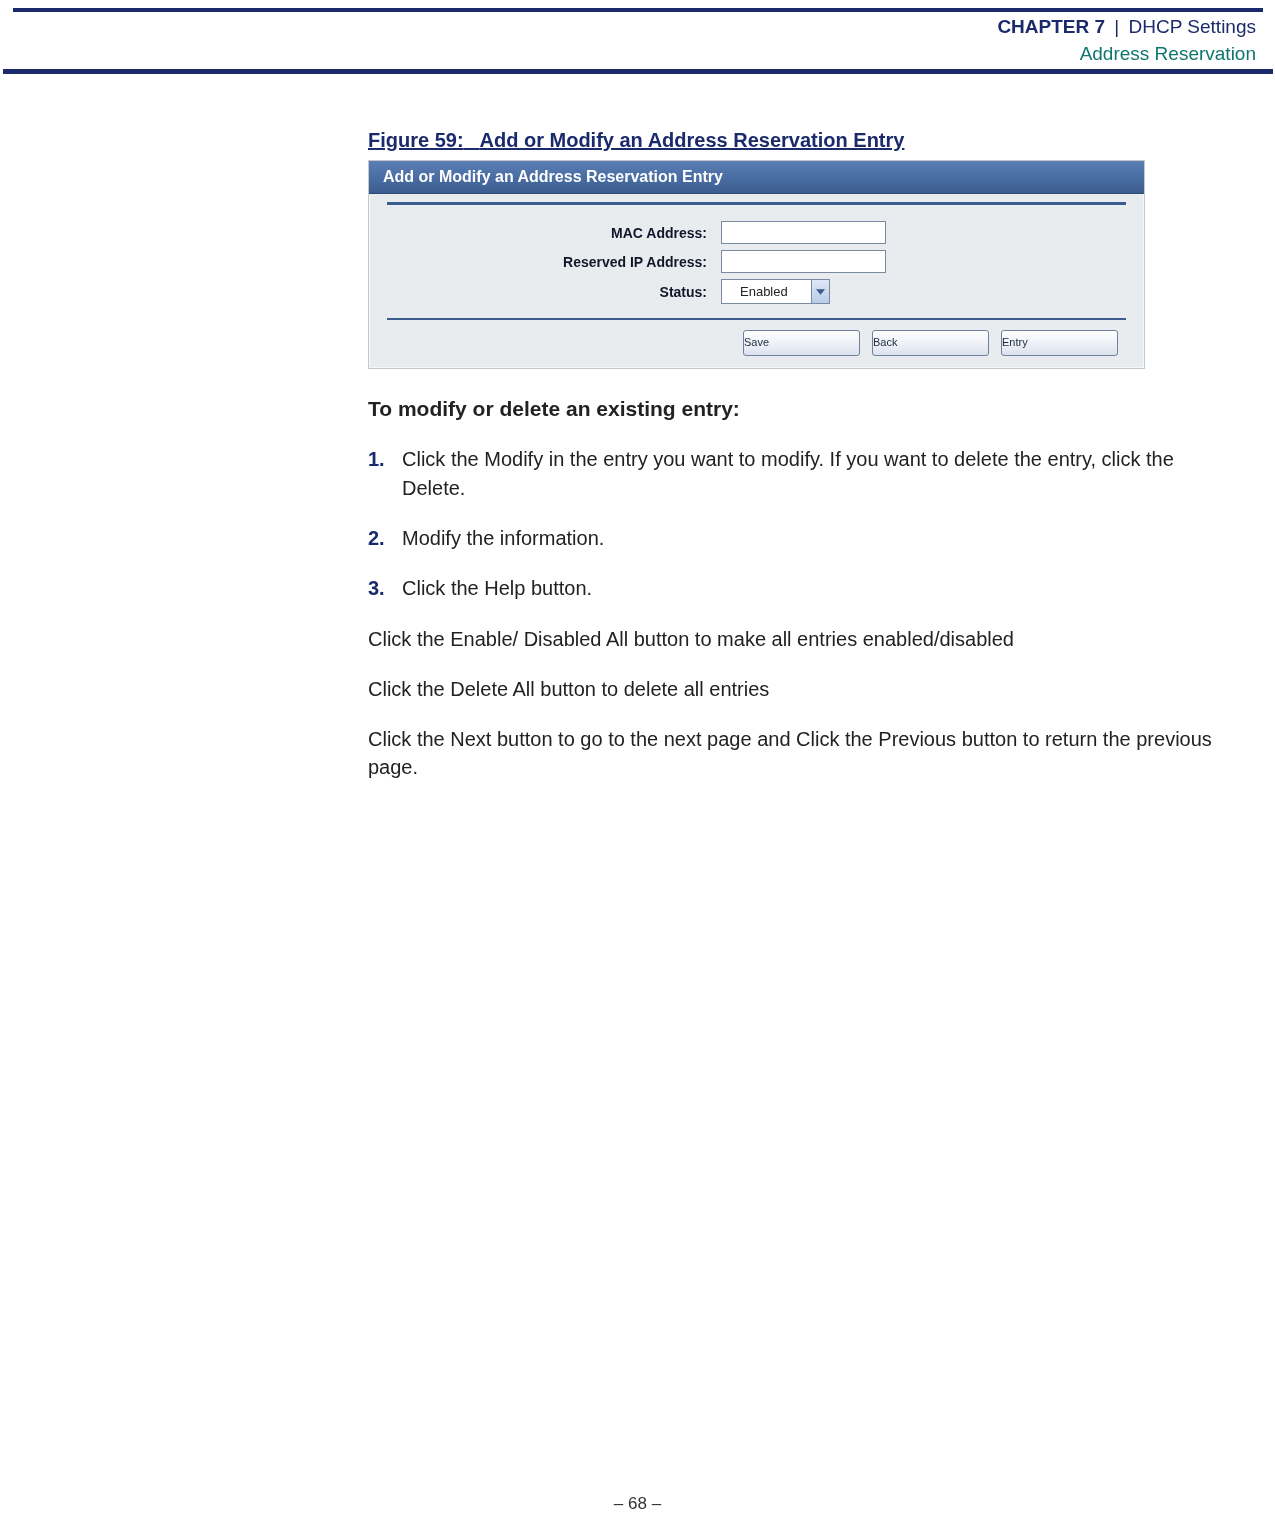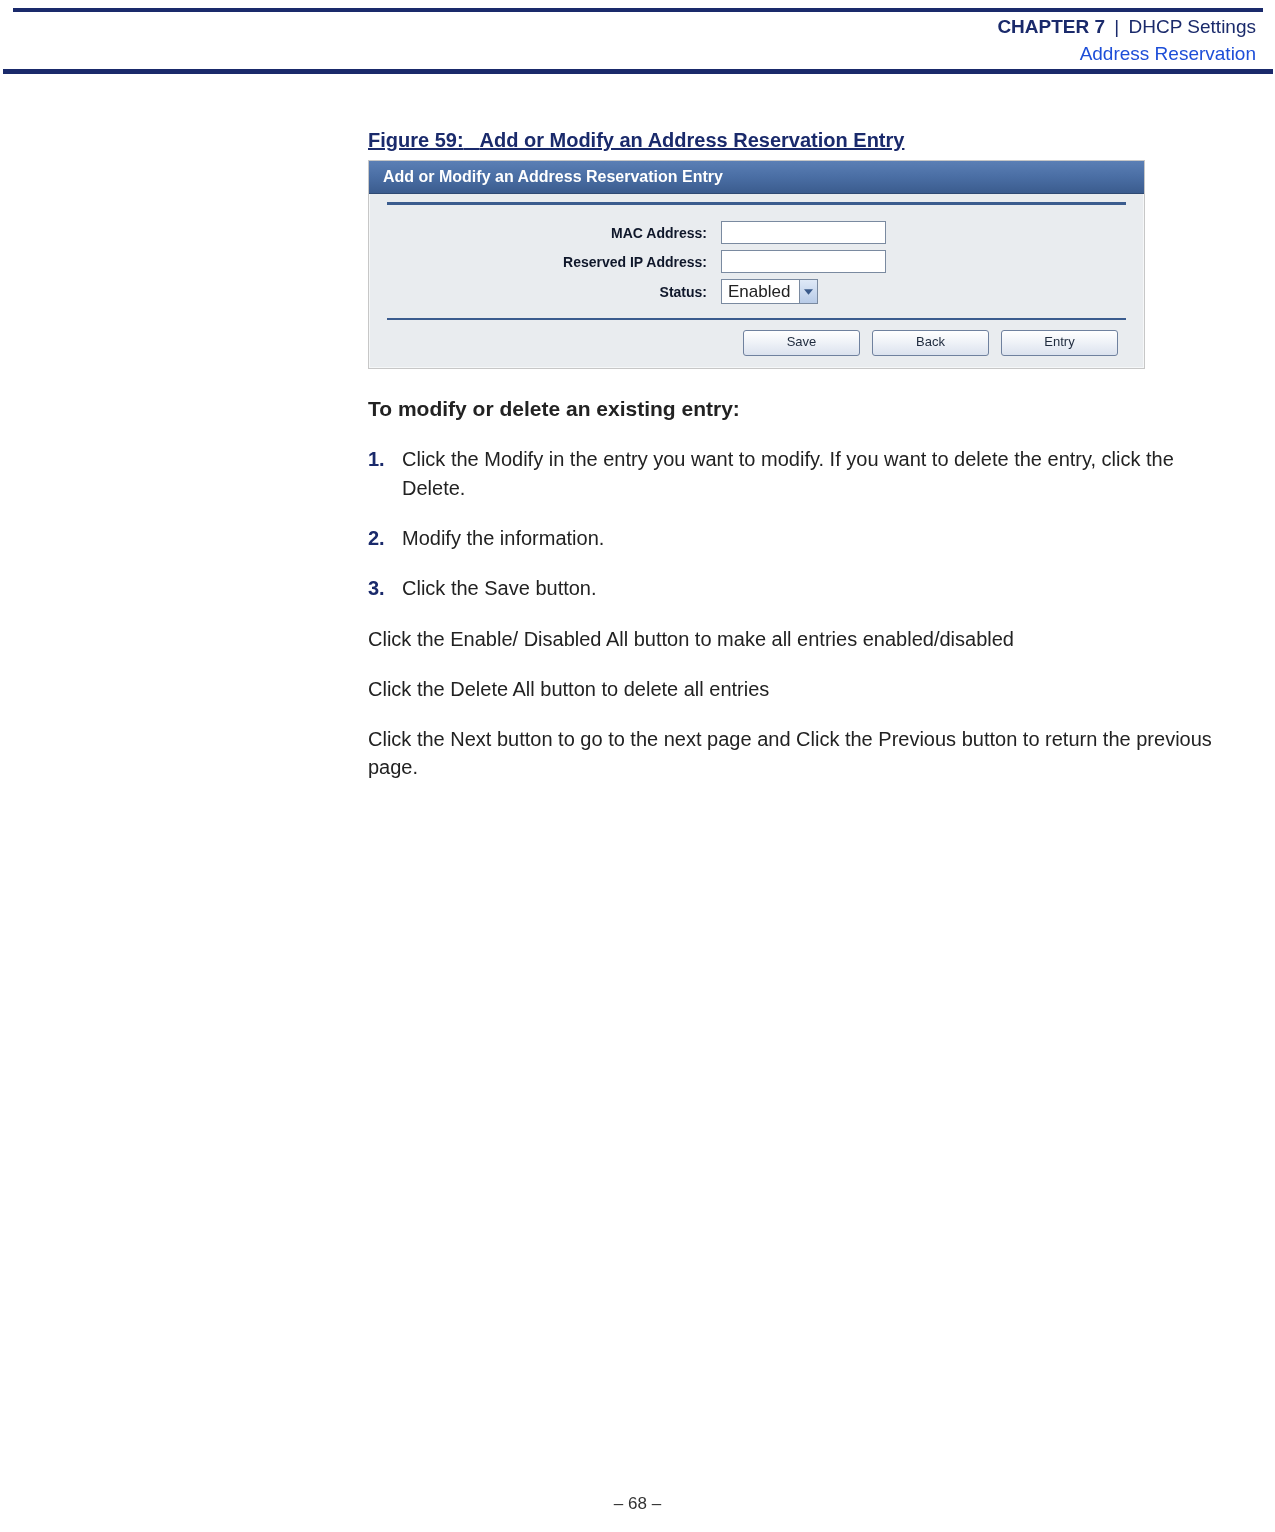--- a/index.html
+++ b/index.html
@@ -33,21 +33,21 @@
   }
   .chapter-strong {
     font-weight: 700;
     font-variant: small-caps;
   }
   .chapter-sep {
     color: #1a2a6b;
     padding: 0 4px;
   }
   .header-sub {
-    color: #1d4ed8;
+    color: #0f766e;
     font-size: 19px;
   }
   .rule-under-header {
     height: 5px;
     background: #1a2a6b;
     width: 1270px;
     margin: 2px auto 0 auto;
   }
   .content {
     margin-left: 368px;
@@ -112,22 +112,23 @@
     background: #fff;
     font-size: 13px;
     padding: 0 4px;
   }
   .select-box {
     height: 23px;
     border: 1px solid #7a8aa0;
     background: #fff;
     display: inline-flex;
     align-items: center;
-    font-size: 17px;
-    font-family: Arial, sans-serif;
+    font-size: 13px;
+    font-family: Arial, sans-serif;
+    padding-left: 12px;
   }
   .select-text {
     padding: 0 8px 0 6px;
     flex: 1;
   }
   .select-arrow {
     width: 17px;
     height: 100%;
     background: linear-gradient(to bottom, #dfe9f7, #b8cbe7);
     border-left: 1px solid #7a8aa0;
@@ -141,23 +142,23 @@
     justify-content: flex-end;
     gap: 12px;
     padding-right: 8px;
   }
   .panel-btn {
     width: 115px;
     height: 24px;
     border: 1px solid #6f819e;
     border-radius: 3px;
     background: linear-gradient(to bottom, #ffffff 0%, #f0f3f8 45%, #dbe2ee 100%);
-    font-size: 13px;
-    font-family: Arial, sans-serif;
-    text-align: center;
+    font-size: 11px;
+    font-family: Arial, sans-serif;
+    text-align: left;
     line-height: 22px;
     color: #1e2a3d;
     cursor: pointer;
   }
   .section-head {
     font-weight: 700;
     margin: 6px 0 24px 0;
     font-size: 21px;
   }
   ol.steps {
@@ -256,21 +257,21 @@
       <li>
         <span class="step-num">1.</span>
         <span>Click the Modify in the entry you want to modify. If you want to delete the entry, click the Delete.</span>
       </li>
       <li>
         <span class="step-num">2.</span>
         <span>Modify the information.</span>
       </li>
       <li>
         <span class="step-num">3.</span>
-        <span>Click the Save button.</span>
+        <span>Click the Help button.</span>
       </li>
     </ol>
 
     <p class="para">Click the Enable/ Disabled All button to make all entries enabled/disabled</p>
     <p class="para">Click the Delete All button to delete all entries</p>
     <p class="para">Click the Next button to go to the next page and Click the Previous button to return the previous page.</p>
 
   </div>
 
   <div class="footer">

